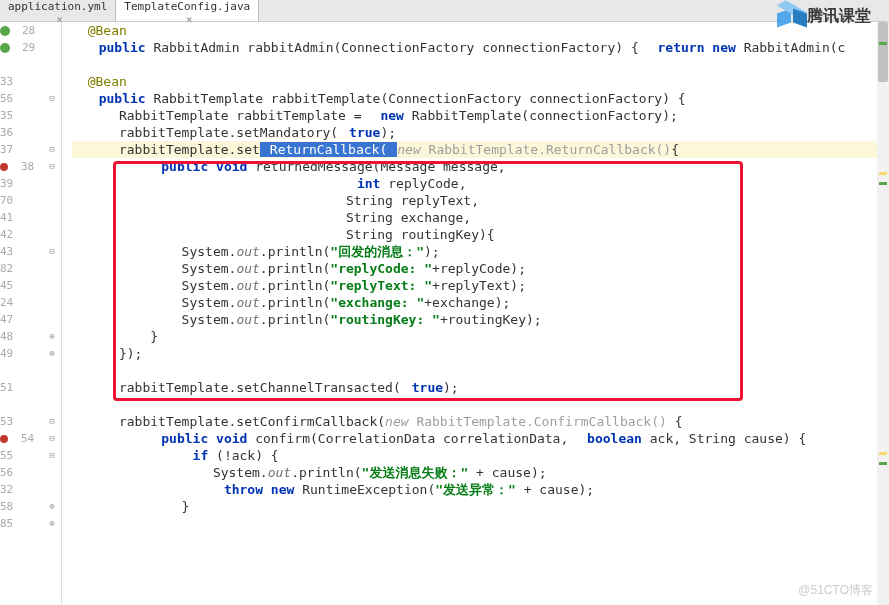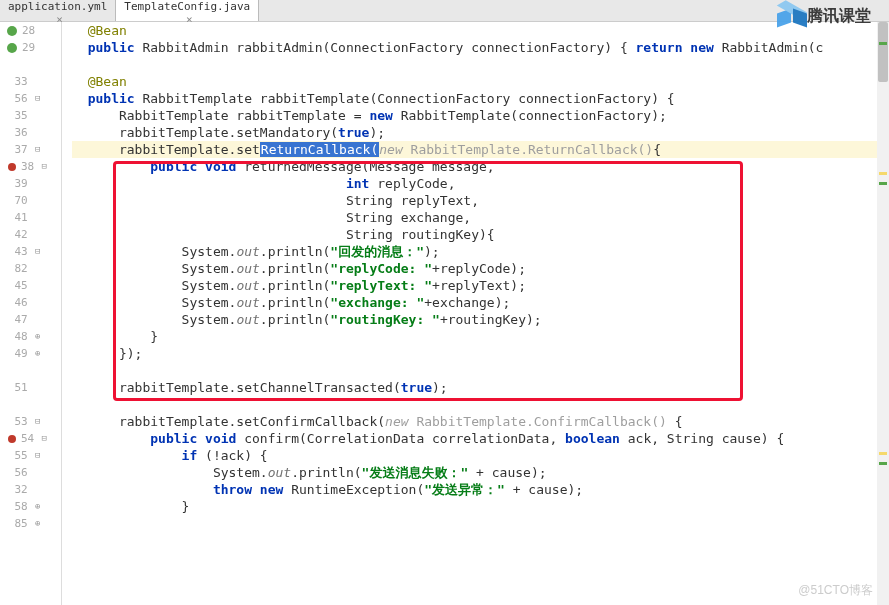--- a/index.html
+++ b/index.html
@@ -47,41 +47,41 @@
     color: #aaa;
     font-size: 11px;
     user-select: none;
     flex: 0 0 auto;
   }
   .gutter-line {
     height: 17px;
     line-height: 17px;
     padding-right: 4px;
     display: flex;
-    justify-content: center;
+    justify-content: space-between;
     align-items: center;
     gap: 5px;
   }
   .fold { color:#999; font-size:9px; width:10px; text-align:center; }
   .bp { width:8px; height:8px; border-radius:50%; background:#c0392b; display:inline-block; }
   .gi-green { width:10px;height:10px;border-radius:50%;background:#57a64a;display:inline-block;}
   .code {
     flex: 1;
     padding-left: 10px;
     white-space: pre;
     line-height: 17px;
     position: relative;
   }
   .code-line { height:17px; }
-  .kw { color: #0033b3; font-weight: bold; }
+  .kw { color: #0033b3; font-weight: bold; margin-left: 11px; }
   .ann { color: #808000; }
   .str { color: #067d17; font-weight: bold; }
   .fld { color: #737373; font-style: italic; }
   .gry { color: #9e9e9e; }
-  .sel { background:#3874d1; color:#fff; padding:0 1px; }
+  .sel { background:#3874d1; color:#fff; padding:0 10px; }
   .hl-line { background:#fdf7d9; display:inline-block; width:100%; }
   .redbox {
     position:absolute;
     border:3px solid #e13;
     border-radius:4px;
     pointer-events:none;
   }
   .watermark-logo {
     position:absolute; top:6px; right:18px;
     display:flex; align-items:flex-start; 
@@ -178,21 +178,21 @@
       </div>
       <div class="gutter-line">
         <span>82</span>
         <span class="fold"></span>
       </div>
       <div class="gutter-line">
         <span>45</span>
         <span class="fold"></span>
       </div>
       <div class="gutter-line">
-        <span>46</span>
+        <span>24</span>
         <span class="fold"></span>
       </div>
       <div class="gutter-line">
         <span>47</span>
         <span class="fold"></span>
       </div>
       <div class="gutter-line">
         <span>48</span>
         <span class="fold">⊕</span>
       </div>

